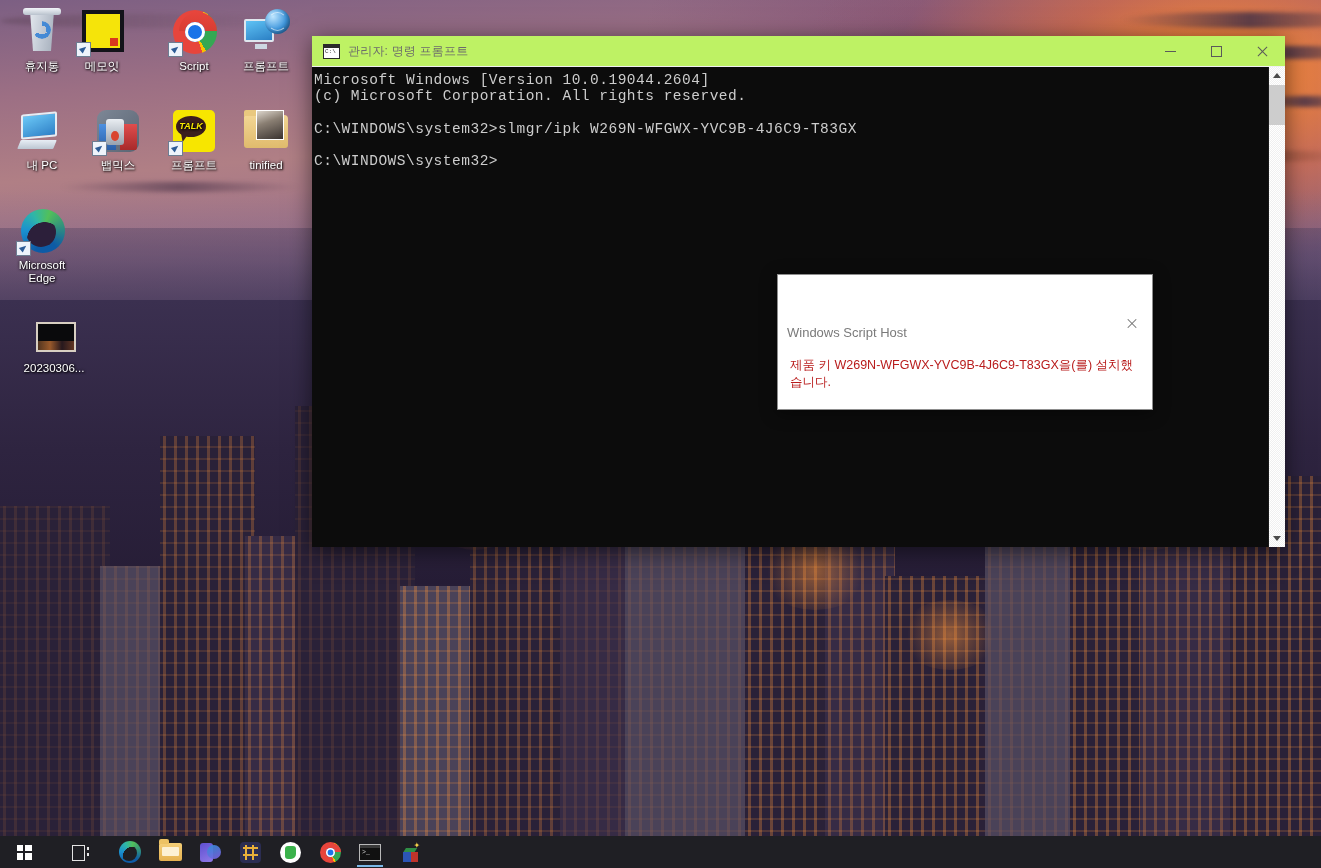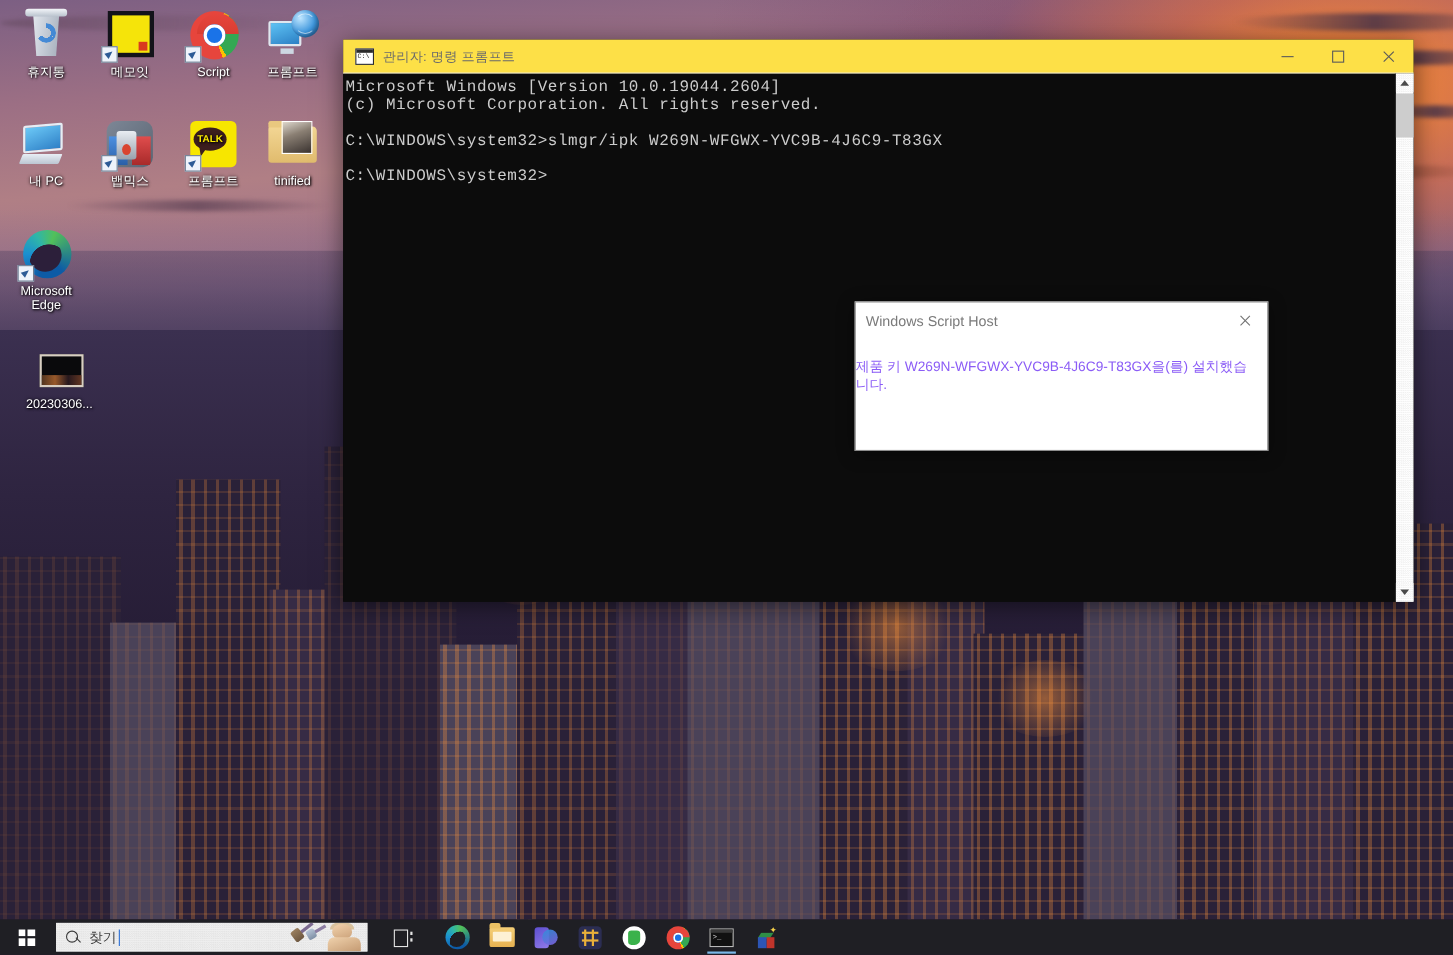--- a/index.html
+++ b/index.html
@@ -62,21 +62,21 @@
     position:absolute; border-radius:50%; pointer-events:none;
     background:radial-gradient(circle, rgba(255,150,60,0.5) 0%, rgba(255,140,50,0) 70%);
   }
 
   
   .desk-icon {
     position:absolute; width:76px; text-align:center; cursor:default;
     font-size:11.5px; color:#fff; line-height:13px;
     text-shadow:0 0 3px rgba(0,0,0,0.95), 1px 1px 2px rgba(0,0,0,0.95);
   }
-  .desk-icon .glyph { width:48px; height:48px; margin:0 auto 4px; position:relative; }
+  .desk-icon .glyph { width:48px; height:48px; margin:0 auto 4px; position:relative;font-style:italic; }
   .desk-icon .label { display:block; word-break:keep-all; }
   .shortcut-arrow {
     position:absolute; left:-2px; bottom:-1px; width:15px; height:15px;
     background:#eef3fb; border:1px solid #6d7d92;
   }
   .shortcut-arrow::after {
     content:""; position:absolute; left:3px; top:3px;
     border-left:7px solid #2d5b96; border-top:3.5px solid transparent; border-bottom:3.5px solid transparent;
     transform:rotate(-40deg);
   }
@@ -167,21 +167,21 @@
     border:2px solid #d8cfc2; }
   .ic-file::after { content:""; position:absolute; left:0; bottom:0; width:100%; height:9px;
     background:linear-gradient(90deg,#5a3a22,#a8622e,#2a1a20,#6b3a24); opacity:.9; }
 
   
   #console-window {
     position:absolute; left:312px; top:36px; width:973px; height:511px;
     background:#0c0c0c; box-shadow:0 4px 22px rgba(0,0,0,0.55);
   }
   #console-titlebar {
-    height:31px; background:#fde047; display:flex; align-items:center;
+    height:31px; background:#bef264; display:flex; align-items:center;
     border-bottom:1px solid #f0f0f0;
   }
   .cmd-icon {
     width:17px; height:15px; margin-left:11px; margin-right:8px; background:#fff;
     border:1.5px solid #2b2b2b; position:relative; flex:none;
   }
   .cmd-icon::before { content:""; position:absolute; left:0; top:0; right:0; height:3px; background:#2b2b2b; }
   .cmd-icon::after { content:"C:\\"; position:absolute; left:1px; top:3px; font-size:6px;
     font-family:"Liberation Mono",monospace; color:#2b2b2b; line-height:8px; }
   #console-title { font-size:12px; color:#6b6b6b; letter-spacing:.2px; }
@@ -216,28 +216,28 @@
   .sb-down { position:absolute; left:0; right:0; bottom:0; }
   #sb-thumb { position:absolute; left:0; right:0; top:18px; height:40px; background:#cdcdcd; }
 
   
   #script-host-dialog {
     position:absolute; left:777px; top:274px; width:376px; height:136px;
     background:#ffffff; border:1px solid #8d8d8d;
     box-shadow:0 3px 16px rgba(0,0,0,0.45);
     font-family:"Liberation Sans", sans-serif;
   }
-  #dialog-titlebar { height:33px; display:flex; align-items:center; padding-left:9px; }
+  #dialog-titlebar { height:33px; display:flex; align-items:flex-end; padding-left:9px;margin-top:32px; }
   #dialog-title { font-size:13px; color:#7a7a7a; }
   #dialog-close { margin-left:auto; width:42px; height:33px; display:flex; align-items:center; justify-content:center; }
   .dlg-x { width:11px; height:11px; position:relative; }
   .dlg-x::before,.dlg-x::after { content:""; position:absolute; left:0; top:5px; width:12px; height:1px; background:#707070; }
   .dlg-x::before { transform:rotate(45deg); }
   .dlg-x::after  { transform:rotate(-45deg); }
-  #dialog-message { padding:17px 16px 0 0; font-size:12.5px; color:#8b5cf6; line-height:17px; }
+  #dialog-message { padding:17px 16px 0 12px; font-size:12.5px; color:#b91c1c; line-height:17px; }
   #dialog-footer {
     position:absolute; left:1px; right:1px; bottom:1px; height:42px;
     background:repeating-conic-gradient(#efefef 0% 25%, #fbfbfb 0% 50%) 0 0/2px 2px;
     border-top:1px solid #dcdcdc; display:flex; align-items:center; justify-content:flex-end; padding-right:14px;
   }
   #dialog-ok-button {
     width:72px; height:23px; background:#e6e6e6; border:1px solid #a0a0a0;
     box-shadow:inset 1px 1px 0 #fafafa, 2px 2px 0 rgba(120,120,120,.55);
     font-size:12px; color:#000; cursor:pointer;
     font-family:"Liberation Sans", sans-serif;
@@ -401,21 +401,21 @@
 </div>
 
 <div class="desk-icon" style="left:4px; top:8px;">
   <div class="glyph">
     <div class="ic-recycle"></div>
       <div class="ic-recycle-lid"></div>
   </div>
   <span class="label">휴지통</span>
 </div>
 
-<div class="desk-icon" style="left:80px; top:8px;">
+<div class="desk-icon" style="left:64px; top:8px;">
   <div class="glyph">
     <div class="ic-memo"></div>
       <div class="shortcut-arrow"></div>
   </div>
   <span class="label">메모잇</span>
 </div>
 
 <div class="desk-icon" style="left:156px; top:8px;">
   <div class="glyph">
     <div class="ic-chrome"></div>
@@ -530,32 +530,20 @@
 <div id="taskbar">
   <div id="start-button">
     <div class="winlogo">
         <i></i>
         <i></i>
         <i></i>
         <i></i>
       </div>
   </div>
 
-  <div id="search-box">
-    <div class="search-icon"></div>
-    <span id="search-text" title="찾기">찾기</span>
-    <div id="search-caret"></div>
-    <div class="search-mascot">
-      <div class="mascot-axe1"></div>
-      <div class="mascot-axe2"></div>
-      <div class="mascot-hat"></div>
-      <div class="mascot-head"></div>
-      <div class="mascot-body"></div>
-    </div>
-  </div>
 
   <div class="tb-item" style="margin-left:12px;">
     <div class="tv-icon"></div>
   </div>
   <div class="tb-item" style="margin-left:10px;">
     <div class="tb-edge"></div>
   </div>
   <div class="tb-item">
     <div class="tb-folder"></div>
   </div>

